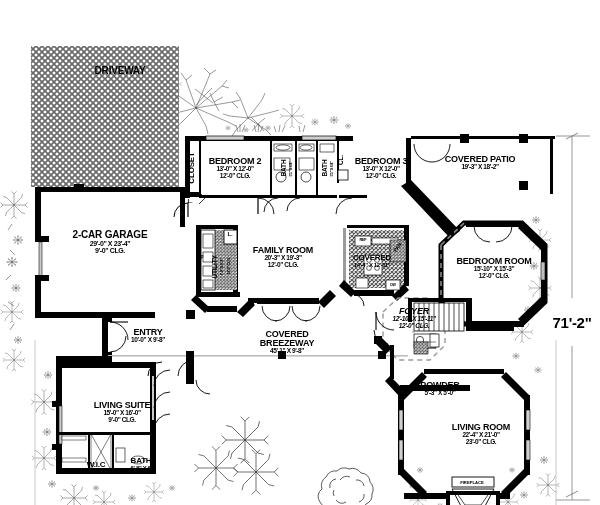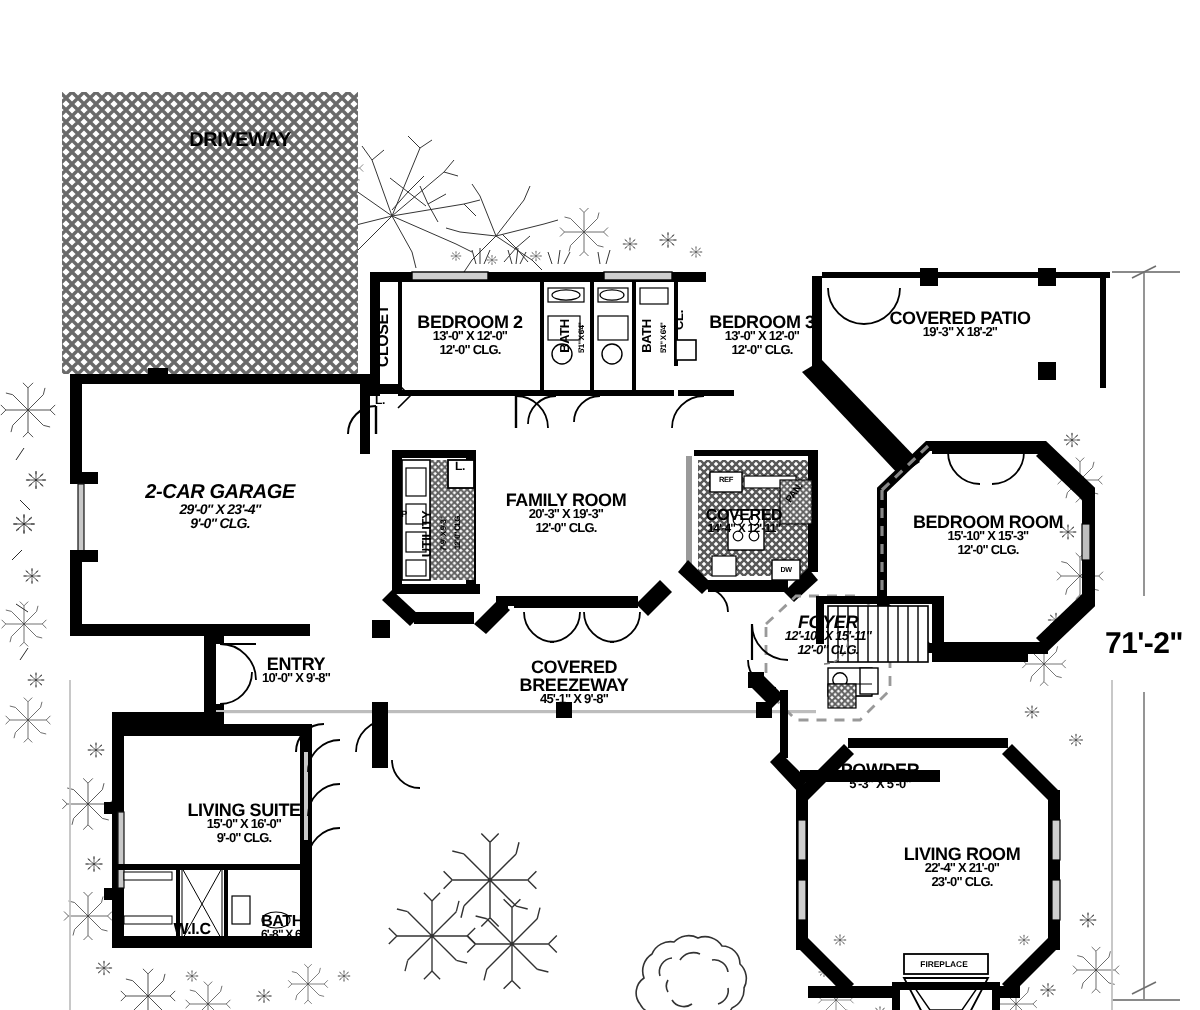--- a/index.html
+++ b/index.html
@@ -603,21 +603,21 @@
   </g>
 
 </svg>
 
 <div>
 
   <div class="lbl s-lg" style="left:120px;top:31px;">
     <span class="nm">DRIVEWAY</span>
   </div>
 
-  <div class="lbl s-lg" style="left:110px;top:214px;font-style:italic;">
+  <div class="lbl s-lg" style="left:110px;top:202px;">
     <span class="nm">2-CAR GARAGE</span>
     <span class="dm">29'-0" X 23'-4"</span>
     <span class="cl">9'-0" CLG.</span>
   </div>
 
   <div class="lbl s-md" style="left:235px;top:128px;">
     <span class="nm">BEDROOM 2</span>
     <span class="dm">13'-0" X 12'-0"</span>
     <span class="cl">12'-0" CLG.</span>
   </div>

